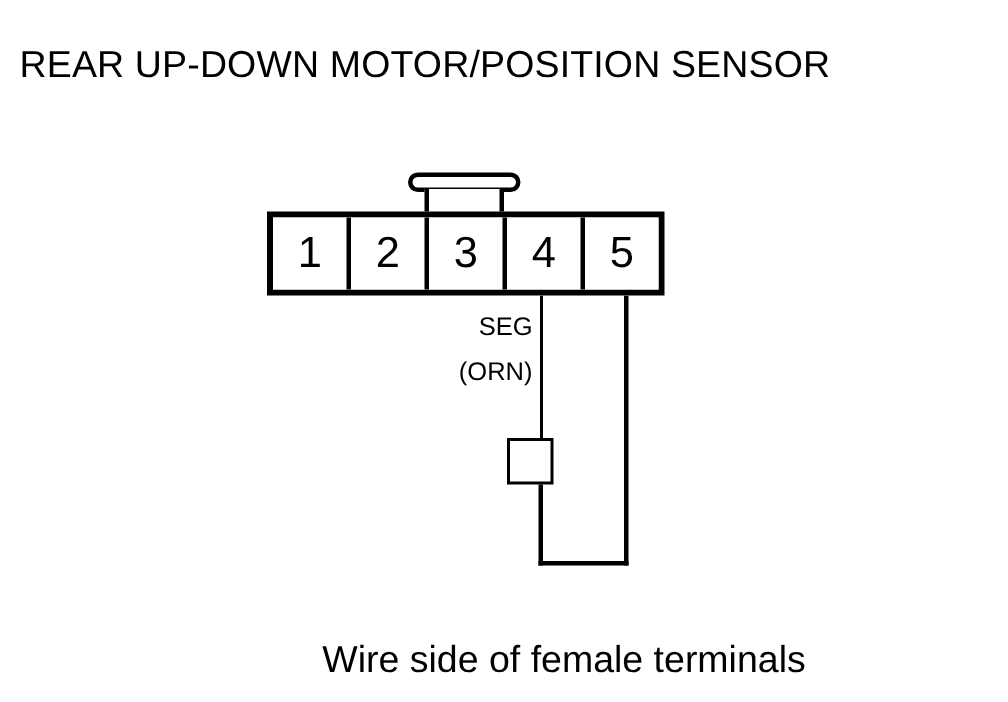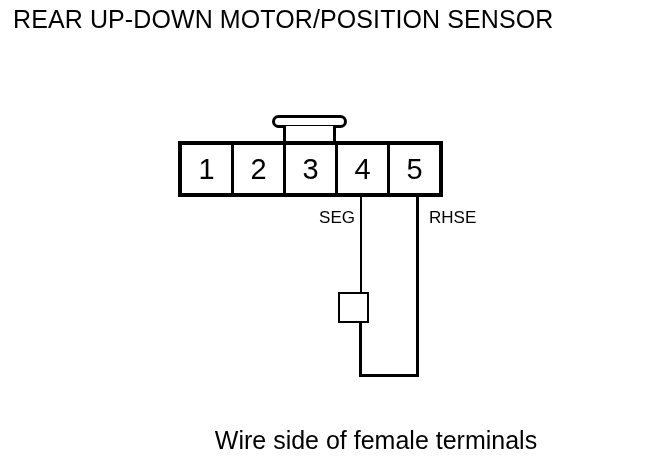--- a/index.html
+++ b/index.html
@@ -22,20 +22,21 @@
     left: 13px;
     top: 4px;
     width: 650px;
   }
   .title-line {
     font-size: 25px;
     line-height: 31px;
     letter-spacing: 0.1px;
     white-space: nowrap;
     color: #000;
+    margin-top: 24px;
   }
 
   
   .diagram {
     position: absolute;
     left: 0;
     top: 0;
     width: 672px;
     height: 468px;
   }
@@ -193,21 +194,21 @@
   <div class="wire wire-seg-lower"></div>
 
   <div class="wire wire-rhse"></div>
 
   <div class="wire wire-bottom"></div>
 
   <div class="component-box"></div>
 
   <div class="wire-label label-seg">
     <div>SEG</div>
+    <div>(ORN)</div>
   </div>
 
   <div class="wire-label label-rhse">
-    <div>RHSE</div>
   </div>
 
 </div>
 
 <div class="caption">Wire side of female terminals</div>
 
 </body></html>

